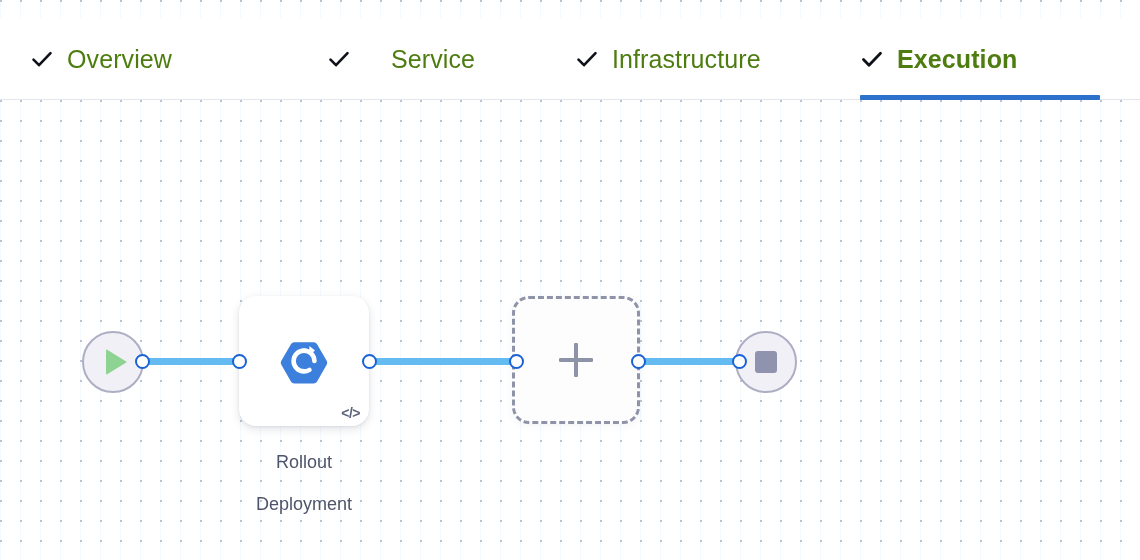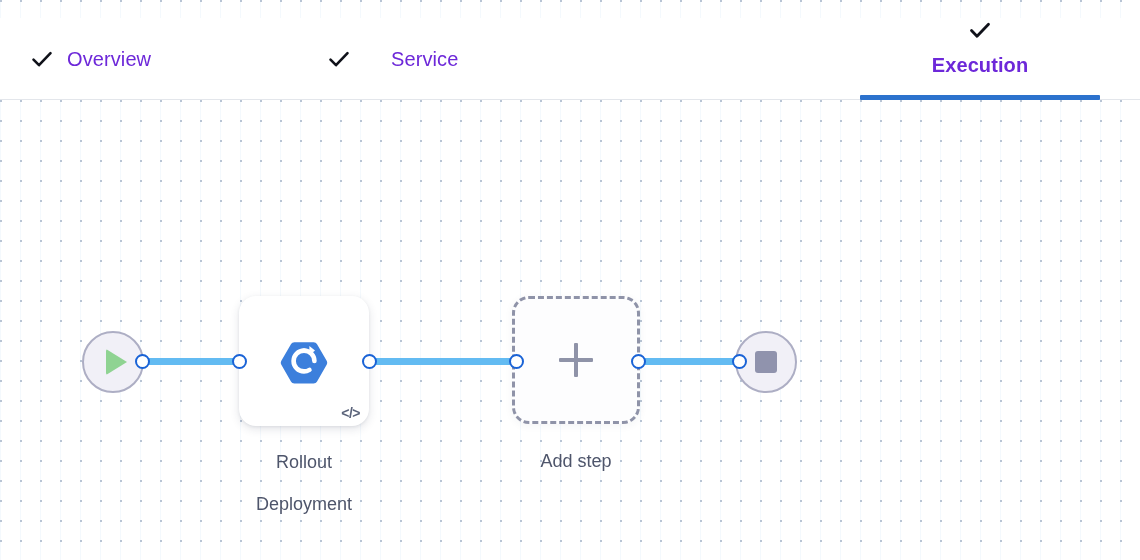--- a/index.html
+++ b/index.html
@@ -64,23 +64,23 @@
   }
   .tab .check {
     display: block;
     width: 24px;
     height: 24px;
     flex: 0 0 auto;
     color: #10121a;
   }
   .tab .check svg { display: block; }
   .tab-label {
-    font-size: 20px;
+    font-size: 25px;
     line-height: 1;
-    color: #6d28d9;
+    color: #4d7c0f;
     letter-spacing: 0.1px;
     white-space: nowrap;
   }
   .tab.active .tab-label {
     font-weight: bold;
   }
   .tab-underline {
     position: absolute;
     left: 0;
     right: 0;
@@ -89,21 +89,21 @@
     background: #2c72cd;
     border-radius: 1px;
     display: none;
   }
   .tab.active .tab-underline { display: block; }
 
   
   #tab-overview      { left: 30px;  }
   #tab-service       { left: 327px; gap: 40px; }
   #tab-infrastructure{ left: 575px; }
-  #tab-execution     { left: 860px; width: 240px; flex-direction: column; }
+  #tab-execution     { left: 860px; width: 240px; }
 
   
   .flow {
     position: absolute;
     left: 0;
     top: 100px;
     width: 1140px;
     height: 460px;
   }
 
@@ -282,20 +282,29 @@
       <div class="tab" id="tab-service">
         <span class="check">
           <svg viewBox="0 0 24 24" fill="none" xmlns="http://www.w3.org/2000/svg">
             <path d="M3.5 12.6L9 18.2L20.5 6.2" stroke="currentColor" stroke-width="2.6" stroke-linecap="round" stroke-linejoin="round"></path>
           </svg>
         </span>
         <span class="tab-label">Service</span>
 
       </div>
 
+      <div class="tab" id="tab-infrastructure">
+        <span class="check">
+          <svg viewBox="0 0 24 24" fill="none" xmlns="http://www.w3.org/2000/svg">
+            <path d="M3.5 12.6L9 18.2L20.5 6.2" stroke="currentColor" stroke-width="2.6" stroke-linecap="round" stroke-linejoin="round"></path>
+          </svg>
+        </span>
+        <span class="tab-label">Infrastructure</span>
+
+      </div>
 
       <div class="tab active" id="tab-execution">
         <span class="check">
           <svg viewBox="0 0 24 24" fill="none" xmlns="http://www.w3.org/2000/svg">
             <path d="M3.5 12.6L9 18.2L20.5 6.2" stroke="currentColor" stroke-width="2.8" stroke-linecap="round" stroke-linejoin="round"></path>
           </svg>
         </span>
         <span class="tab-label">Execution</span>
         <span class="tab-underline"></span>
       </div>
@@ -335,17 +344,16 @@
     <div class="handle" id="handle-addstep-in"></div>
     <div class="handle" id="handle-addstep-out"></div>
 
     <div class="round-node" id="node-end">
       <span class="stop-square"></span>
     </div>
     <div class="handle" id="handle-end-in"></div>
 
     <div class="node-caption" id="caption-rollout">Rollout
 Deployment</div>
-    <div class="node-caption" id="caption-addstep">Add step</div>
 
   </div>
 
 </div>
 
 </body></html>

